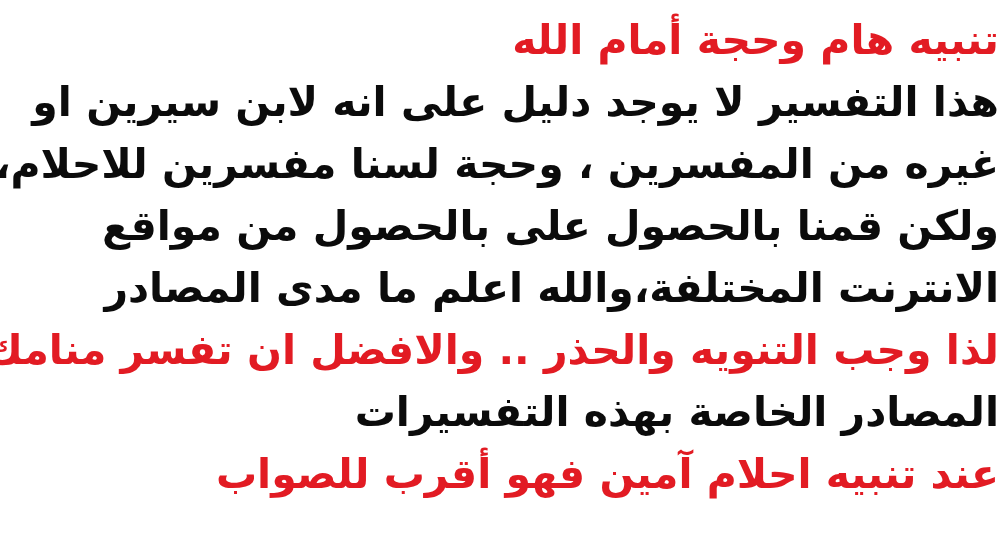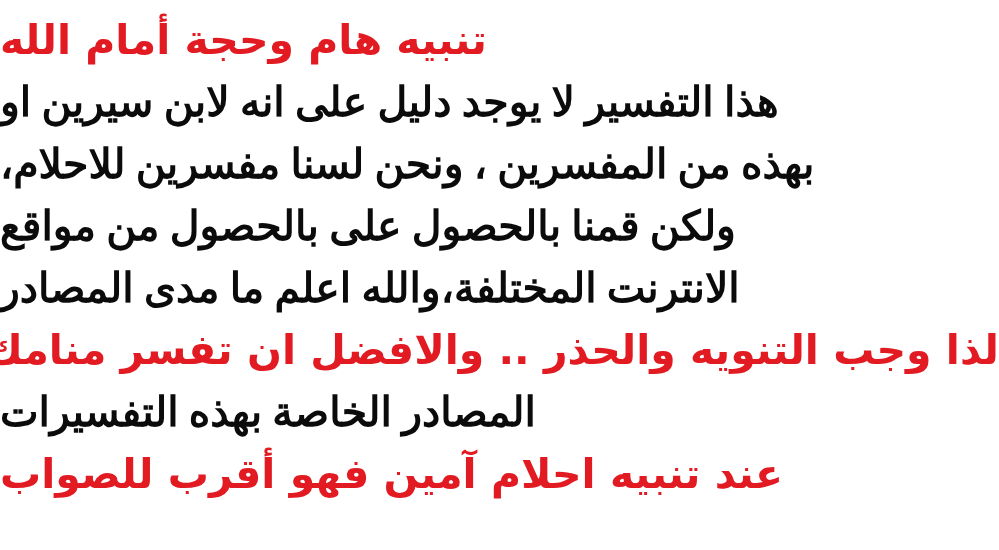--- a/index.html
+++ b/index.html
@@ -12,39 +12,39 @@
     width: 999px;
     height: 550px;
     background: var(--bg);
     overflow: hidden;
   }
   .page {
     width: 999px;
     height: 550px;
     padding-top: 9px;
     direction: rtl;
-    text-align: left;
+    text-align: right;
     font-family: "DejaVu Sans", sans-serif;
     font-weight: bold;
   }
   .line {
     font-size: 41px;
     line-height: 62px;
     white-space: nowrap;
   }
   .title-red, .warning-red { color: var(--accent-red); }
-  .body-black { color: var(--body-text); font-family: Liberation Serif, serif; }
+  .body-black { color: var(--body-text); }
 </style>
 </head>
 <body>
 
 <div class="page">
   <div class="line title-red">تنبيه هام وحجة أمام الله</div>
 
   <div class="line body-black">هذا التفسير لا يوجد دليل على انه لابن سيرين او</div>
-  <div class="line body-black">بهذه من المفسرين ، ونحن لسنا مفسرين للاحلام،</div>
+  <div class="line body-black">غيره من المفسرين ، وحجة لسنا مفسرين للاحلام،</div>
   <div class="line body-black">ولكن قمنا بالحصول على بالحصول من مواقع</div>
   <div class="line body-black">الانترنت المختلفة،والله اعلم ما مدى المصادر</div>
   <div class="line warning-red">لذا وجب التنويه والحذر .. والافضل ان تفسر منامك</div>
 
   <div class="line body-black">المصادر الخاصة بهذه التفسيرات</div>
   <div class="line warning-red">عند تنبيه احلام آمين فهو أقرب للصواب</div>
 </div>
 
 </body></html>

